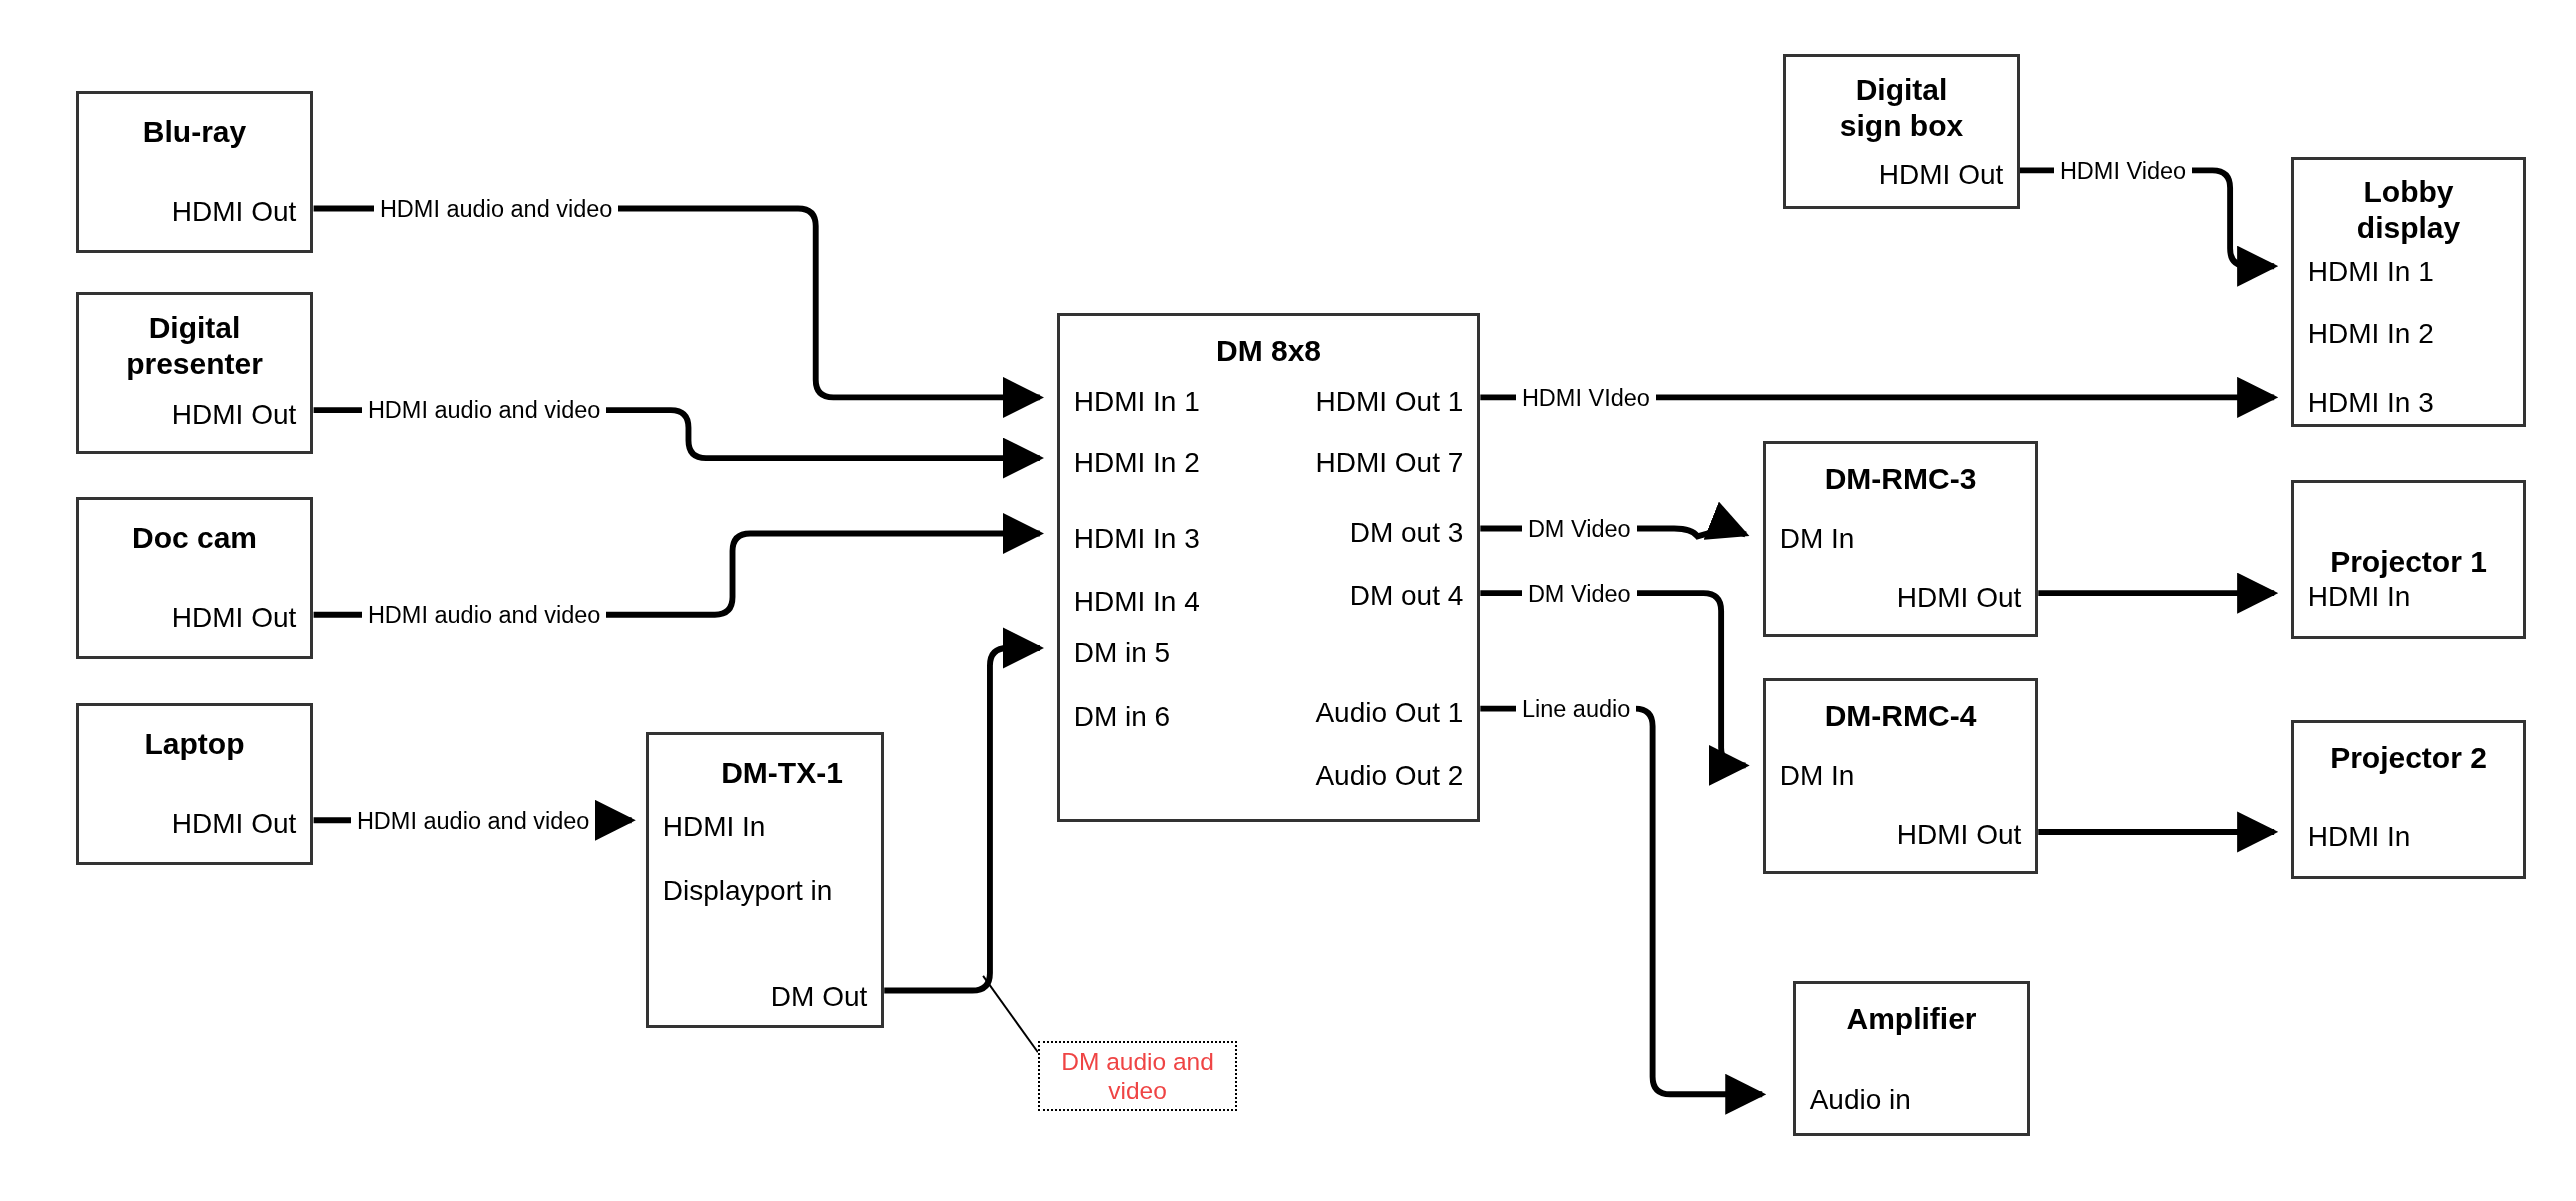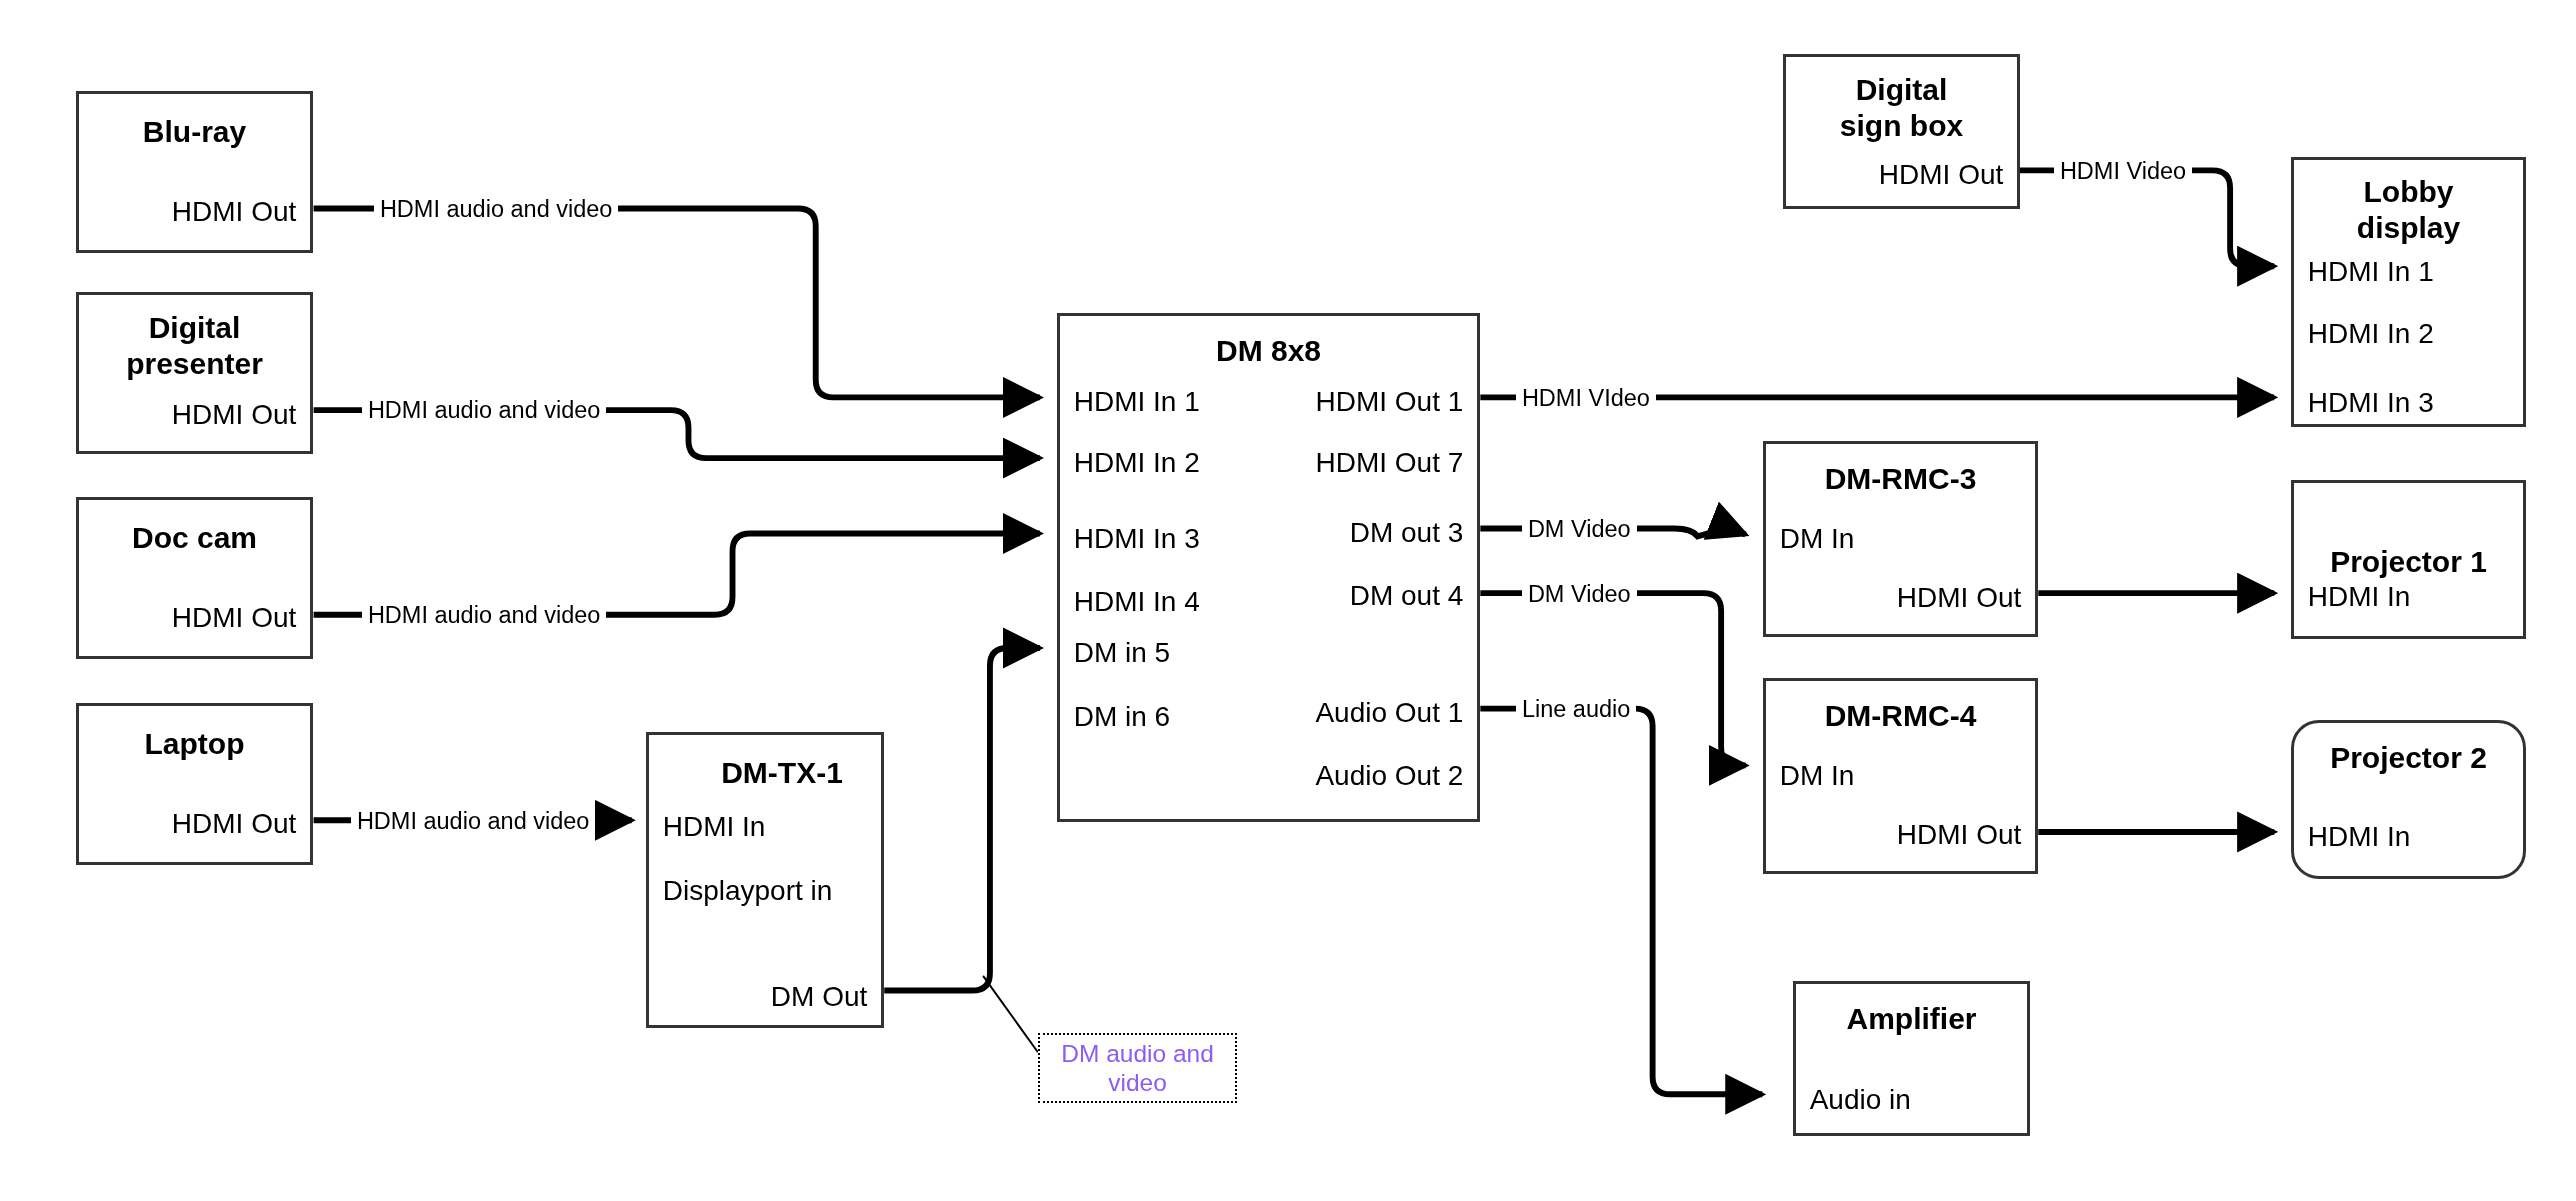--- a/index.html
+++ b/index.html
@@ -57,26 +57,27 @@
     background: #ffffff;
     padding: 0 5.9px;
   }
   .callout {
     position: absolute;
     box-sizing: border-box;
     border: 2.9px dotted #000000;
     background: #ffffff;
     font-size: 24.5px;
     line-height: 29px;
-    color: #8b5cf6;
+    color: #ef4444;
     text-align: center;
     display: flex;
     align-items: center;
     justify-content: center;
     padding: 3.9px 7.8px;
+    margin-top: 8px;
   }
 </style>
 </head>
 <body>
 
 <div id="stage">
 
   <svg id="wires" viewBox="0 0 2631 1227">
     <defs>
       <marker id="arrow" viewBox="0 0 10 10" refX="9" refY="5" markerWidth="7" markerHeight="7" orient="auto-start-reverse">
@@ -179,21 +180,21 @@
     <div class="node-title" style="top:16.6px;">DM-RMC-4</div>
     <div class="port left" style="left:13.7px; top:81px;">DM In</div>
     <div class="port right" style="right:13.7px; top:140px;">HDMI Out</div>
   </div>
 
   <div class="node" style="left:2291px; top:480px; width:235px; height:159px;">
     <div class="node-title" style="top:17px;margin-top:44px;">Projector 1</div>
     <div class="port left" style="left:13.7px; top:100px;">HDMI In</div>
   </div>
 
-  <div class="node" style="left:2291px; top:720px; width:235px; height:159px;border-radius:28px;">
+  <div class="node" style="left:2291px; top:720px; width:235px; height:159px;">
     <div class="node-title" style="top:16.6px;">Projector 2</div>
     <div class="port left" style="left:13.7px; top:100px;">HDMI In</div>
   </div>
 
   <div class="node" style="left:1782px; top:981px; width:237px; height:155px;margin-left:11px;">
     <div class="node-title" style="top:16.6px;">Amplifier</div>
     <div class="port left" style="left:13.7px; top:102px;">Audio in</div>
   </div>
 
   <div class="wire-label" style="left:374px; top:198px;">HDMI audio and video</div>

